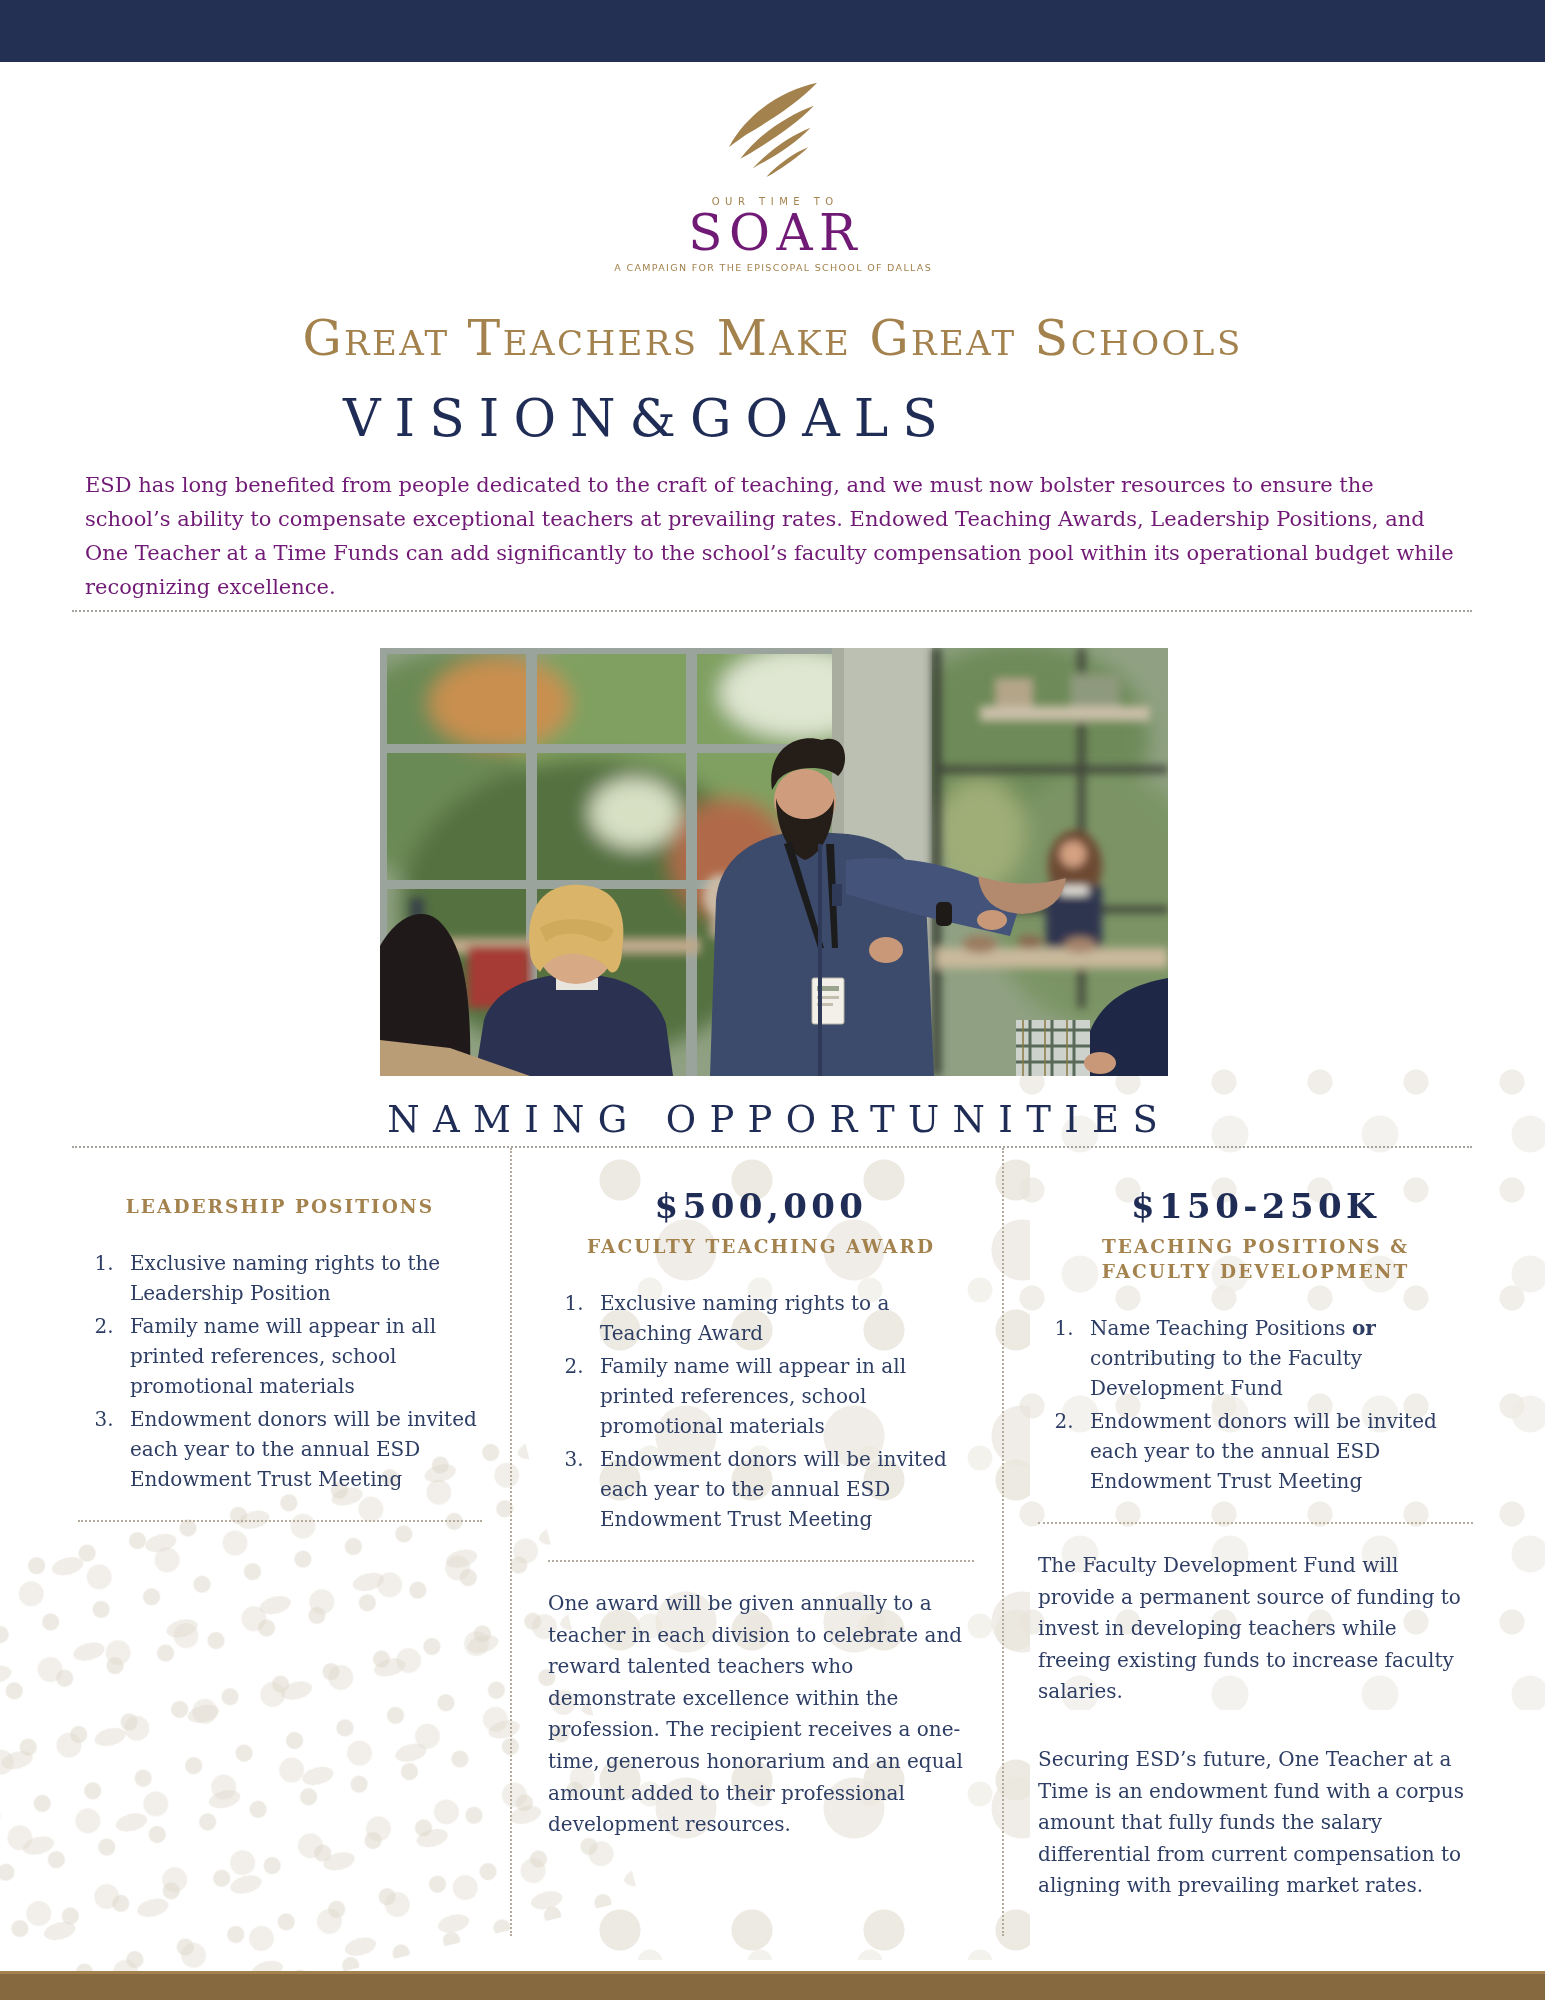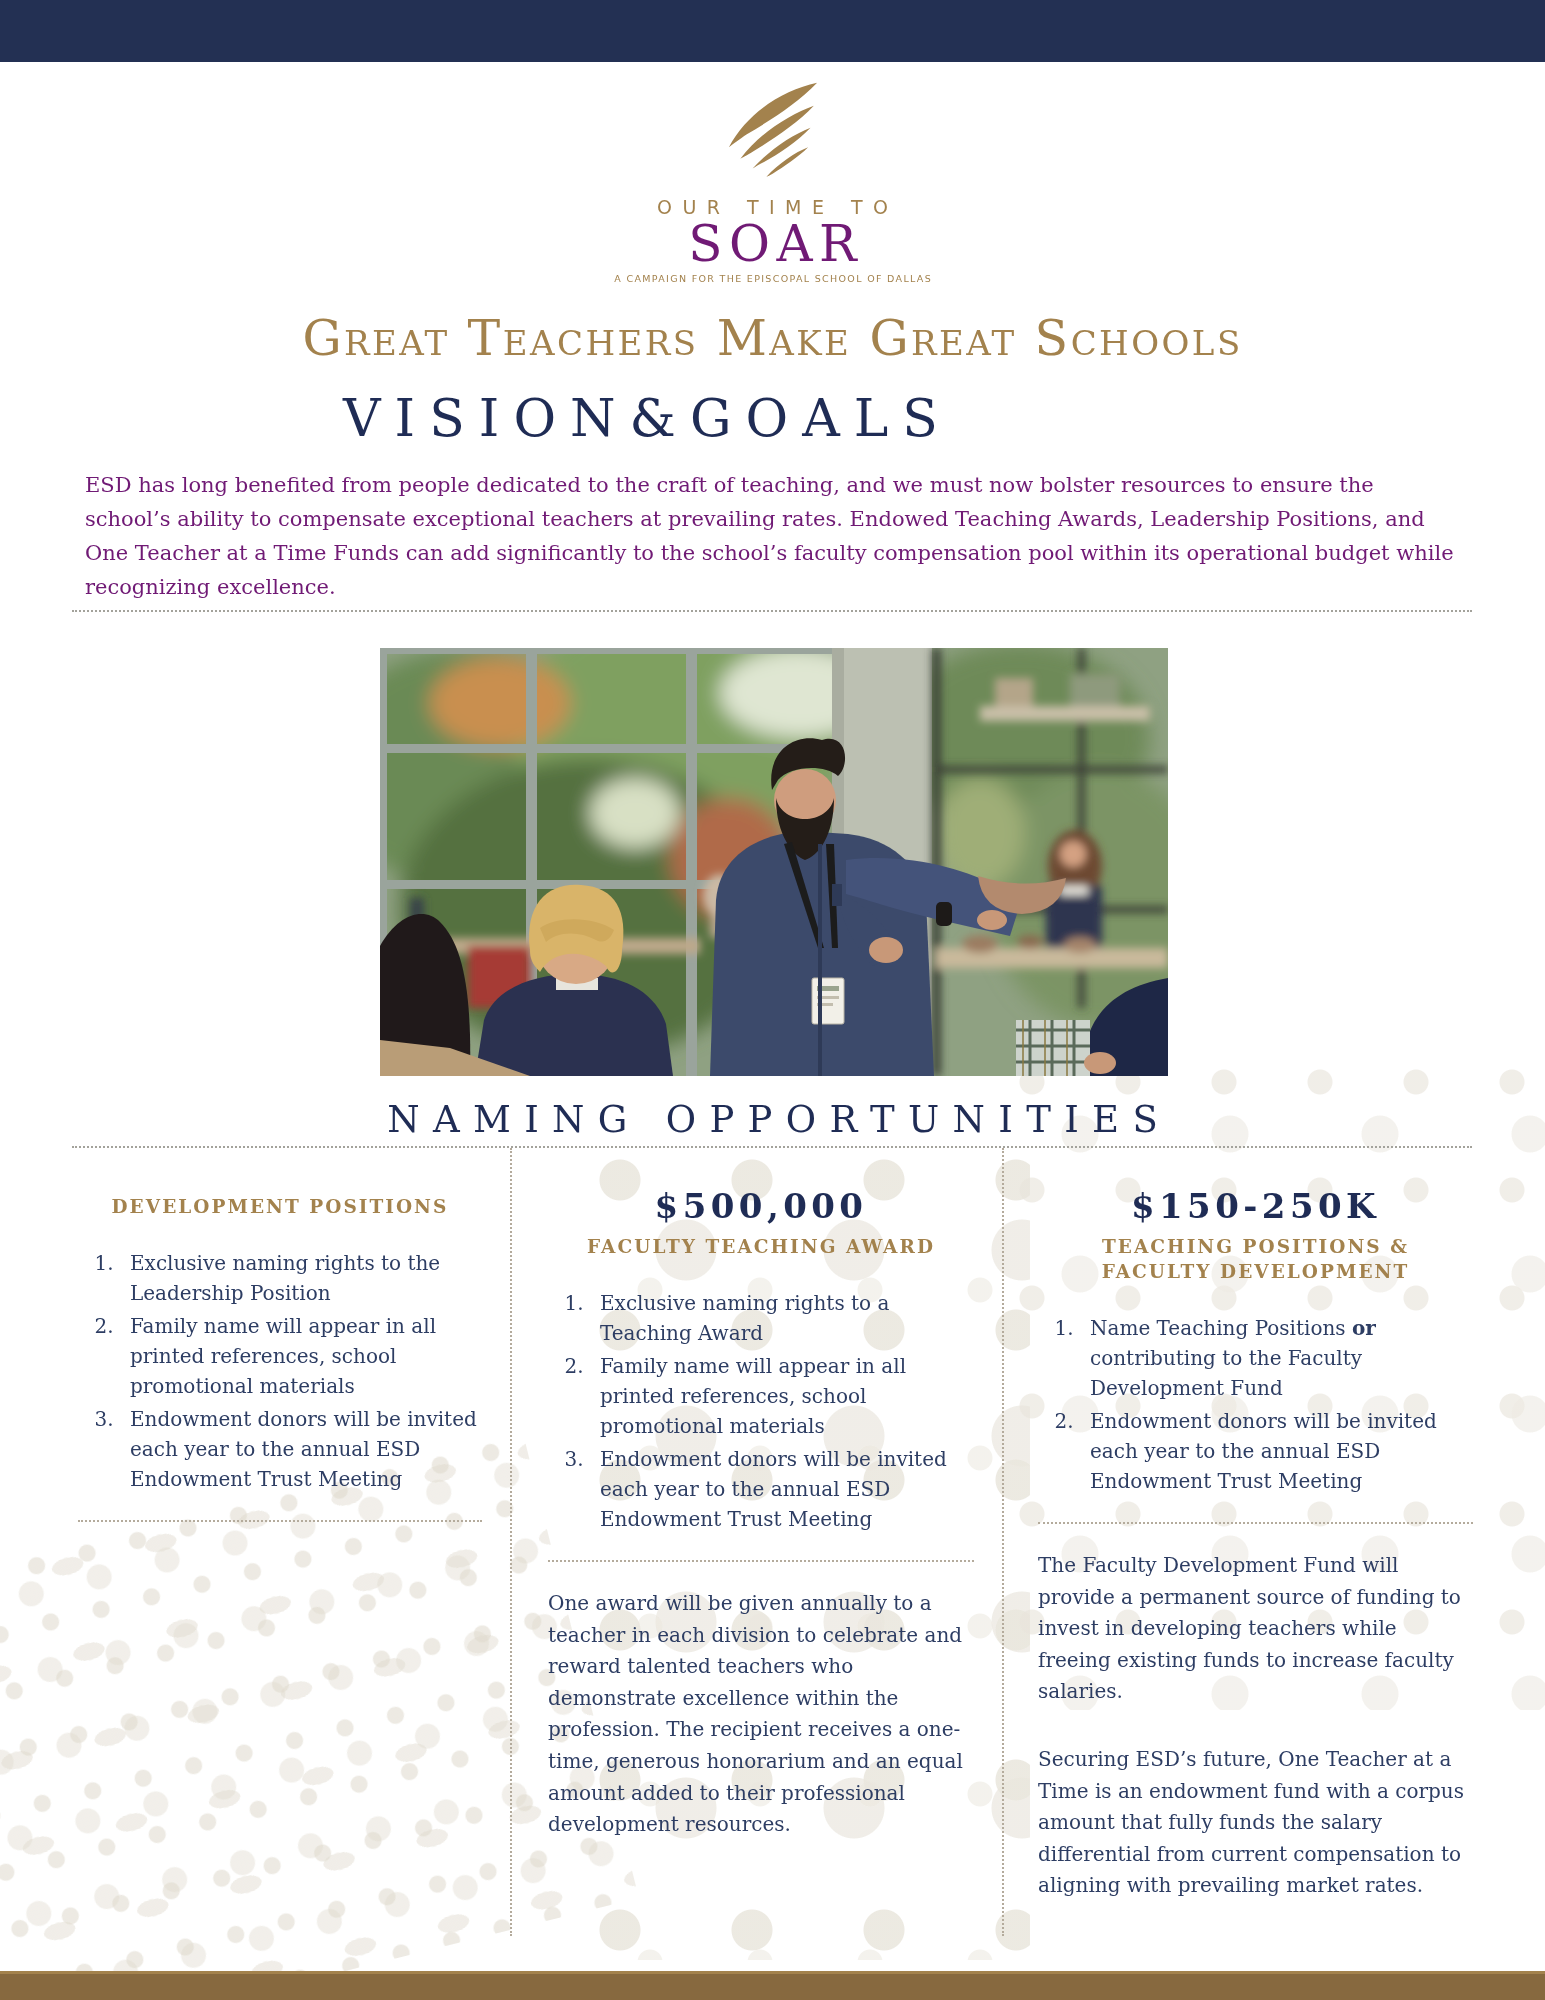--- a/index.html
+++ b/index.html
@@ -32,21 +32,21 @@
       radial-gradient(circle at 22px 22px, rgba(233,229,220,.8) 12px, transparent 13px) 0 0/96px 108px,
       radial-gradient(circle at 70px 74px, rgba(233,229,220,.6) 18px, transparent 19px) 0 0/150px 140px;
     opacity:.8;
   }
   
   .top-bar{left:0;top:0;width:1545px;height:62px;background:#233053;z-index:2;}
   .bottom-bar{left:0;top:1971px;width:1545px;height:29px;background:#87693f;border-top:3px solid #a3824d;box-sizing:border-box;z-index:2;}
   
   .logo-block{left:0;top:82px;width:1545px;text-align:center;z-index:2;}
   .wing{display:inline-block;width:98px;height:84px;}
-  .kicker{margin-top:12px;font-size:19px;letter-spacing:.55em;text-indent:.55em;color:#a3824d;font-family:"DejaVu Sans", sans-serif;font-weight:400;}
+  .kicker{margin-top:12px;font-size:10px;letter-spacing:.55em;text-indent:.55em;color:#a3824d;font-family:"DejaVu Sans", sans-serif;font-weight:400;}
   .wordmark{margin-top:0px;font-size:50px;line-height:1.05;letter-spacing:.13em;text-indent:.13em;color:#701a75;font-weight:400;}
   .tagline{margin-top:2px;font-size:9.5px;letter-spacing:.14em;text-indent:.14em;color:#a3824d;font-family:"DejaVu Sans", sans-serif;}
   
   .headline{left:0;top:310px;width:1545px;text-align:center;font-variant:small-caps;
     font-size:49px;letter-spacing:.05em;color:#a3824d;font-weight:500;z-index:2;}
   .subheadline{left:0;top:388px;width:1281px;text-align:center;
     font-size:52px;letter-spacing:.27em;text-indent:.27em;color:#1f2c55;font-weight:500;z-index:2;}
   .intro{left:85px;top:468px;width:1378px;font-size:21px;line-height:1.62;color:#701a75;z-index:2;}
   .rule{border-top:2px dotted #a3a29b;height:0;z-index:2;}
   .rule-1{left:72px;top:610px;width:1400px;}
@@ -205,21 +205,21 @@
     </g>
   </svg>
 </div>
 
 <div class="layer section-title">NAMING OPPORTUNITIES</div>
 <div class="layer rule rule-2"></div>
 
 <div class="layer columns">
 
   <div class="col col-1">
-    <div class="category">DEVELOPMENT POSITIONS</div>
+    <div class="category">LEADERSHIP POSITIONS</div>
     <ol class="num-list">
         <li><span>Exclusive naming rights to the Leadership Position</span></li>
         <li><span>Family name will appear in all printed references, school promotional materials</span></li>
         <li><span>Endowment donors will be invited each year to the annual ESD Endowment Trust Meeting</span></li>
       </ol>
     <div class="col-divider"></div>
   </div>
 
   <div class="col col-2">
     <div class="amount">$500,000</div>

